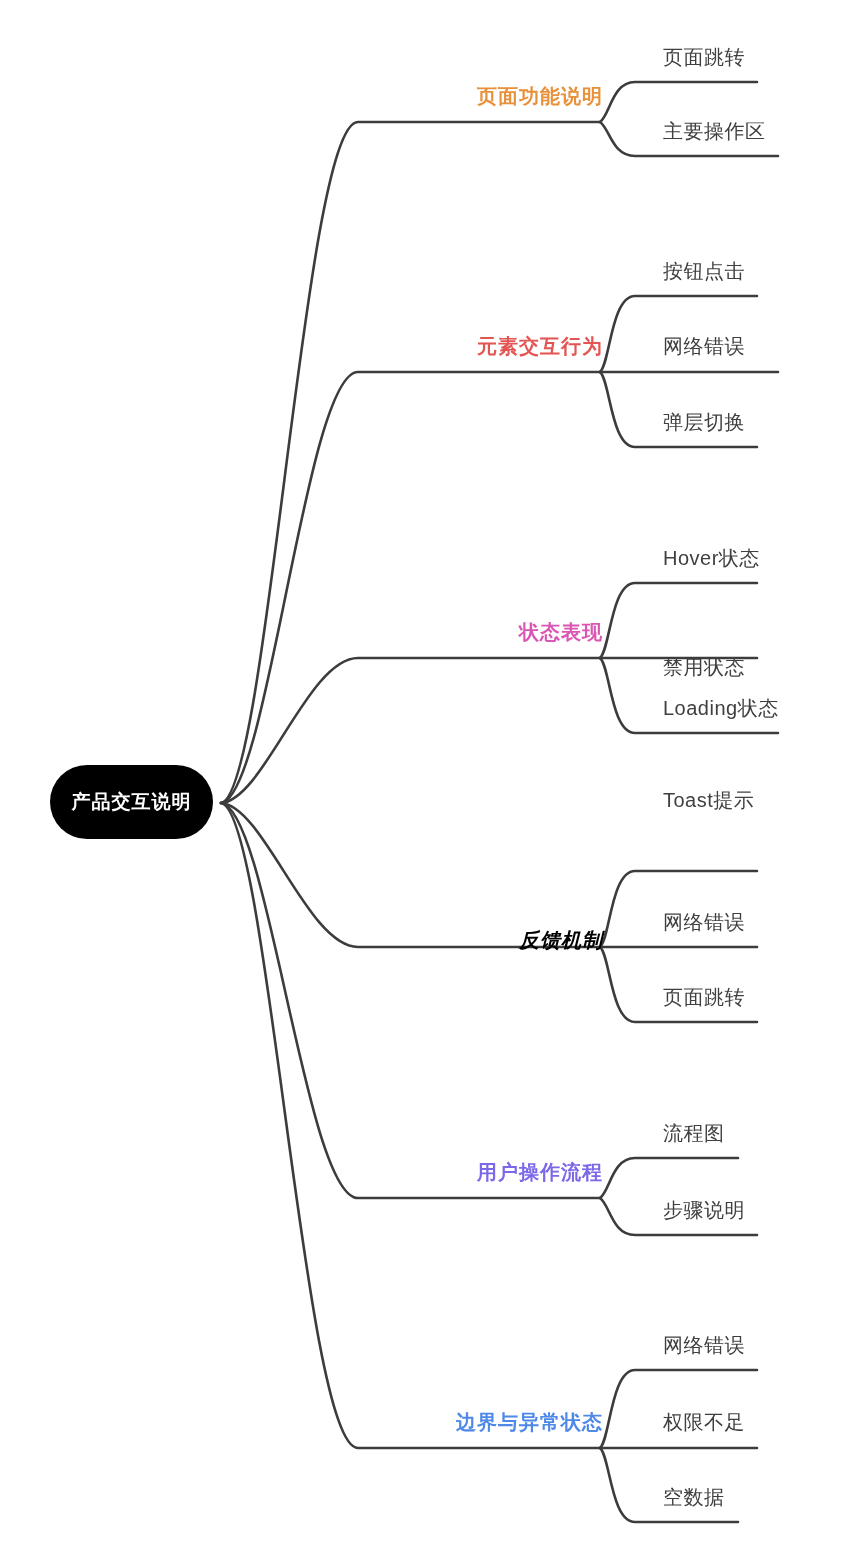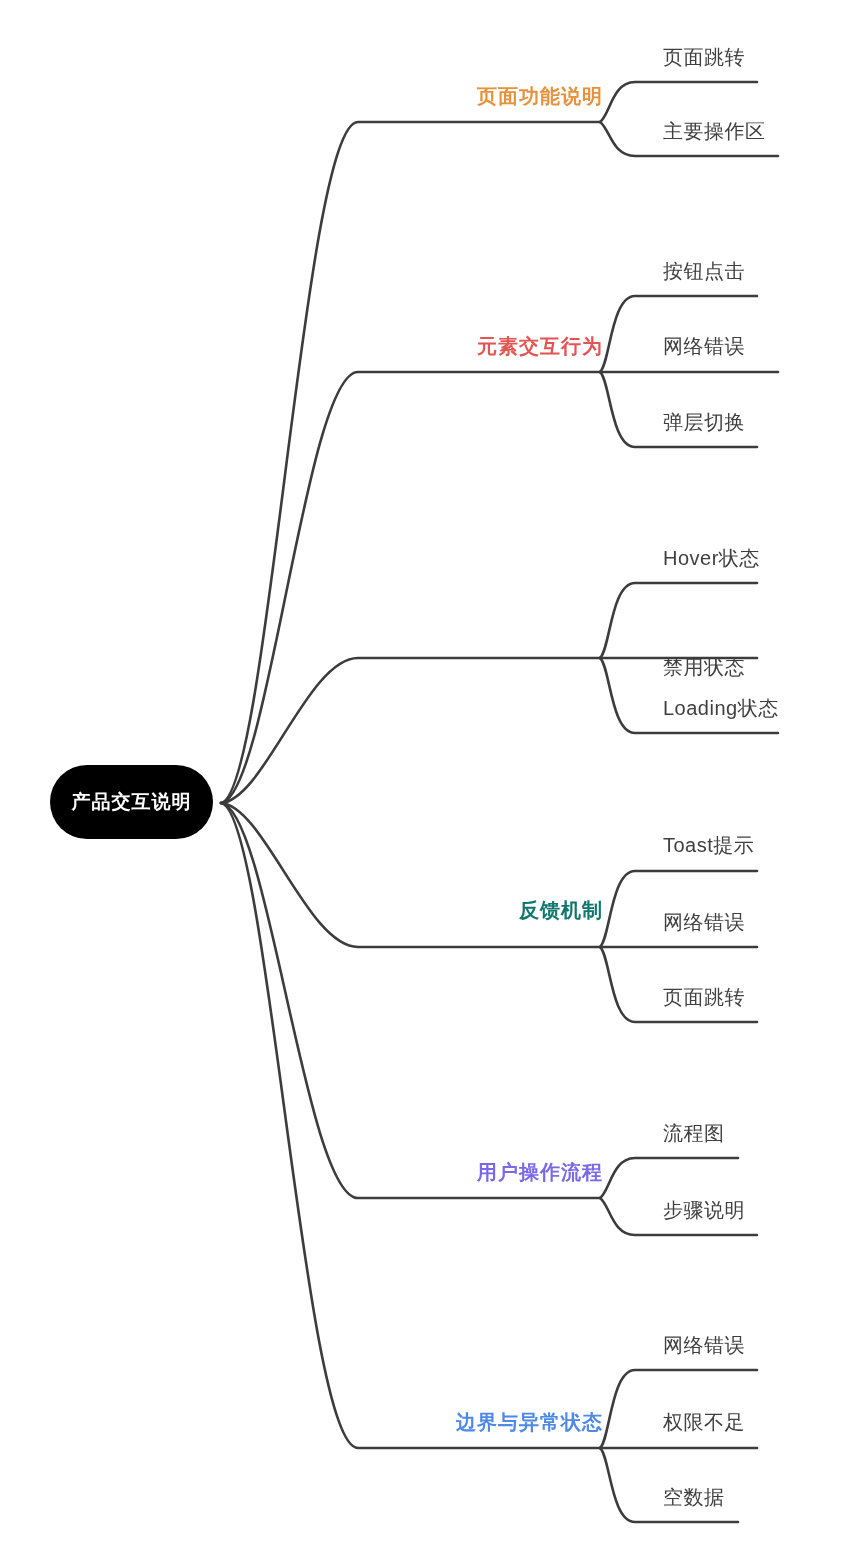--- a/index.html
+++ b/index.html
@@ -96,36 +96,37 @@
 
     <path d="M 600 1448 C 610 1440 611 1370 635 1370 H 757"></path>
     <path d="M 600 1448 H 757"></path>
     <path d="M 600 1448 C 610 1456 611 1522 635 1522 H 738"></path>
   </svg>
 
   <div class="root-node">产品交互说明</div>
 
   <div class="branch-label" style="top: 80px; color: rgb(232, 145, 59);">页面功能说明</div>
   <div class="branch-label" style="top: 330px; color: rgb(227, 85, 82);">元素交互行为</div>
-  <div class="branch-label" style="top: 894px; color: #0f766e;">反馈机制</div>
+  <div class="branch-label" style="top: 616px; color: rgb(219, 85, 178);">状态表现</div>
+  <div class="branch-label" style="top: 924px; color: #000000; font-style: italic;">反馈机制</div>
   <div class="branch-label" style="top: 1156px; color: rgb(122, 104, 232);">用户操作流程</div>
   <div class="branch-label" style="top: 1406px; color: rgb(78, 136, 232);">边界与异常状态</div>
 
   <div class="child-label" style="top:42px">页面跳转</div>
   <div class="child-label" style="top:116px">主要操作区</div>
 
   <div class="child-label" style="top:256px">按钮点击</div>
   <div class="child-label" style="top:331px">网络错误</div>
   <div class="child-label" style="top:407px">弹层切换</div>
 
   <div class="child-label" style="top:543px">Hover状态</div>
   <div class="child-label" style="top:652px">禁用状态</div>
   <div class="child-label" style="top:693px">Loading状态</div>
 
-  <div class="child-label" style="top:830px">Toast提示</div>
+  <div class="child-label" style="top:785px">Toast提示</div>
   <div class="child-label" style="top:907px">网络错误</div>
   <div class="child-label" style="top:982px">页面跳转</div>
 
   <div class="child-label" style="top:1118px">流程图</div>
   <div class="child-label" style="top:1195px">步骤说明</div>
 
   <div class="child-label" style="top:1330px">网络错误</div>
   <div class="child-label" style="top:1407px">权限不足</div>
   <div class="child-label" style="top:1482px">空数据</div>
 

